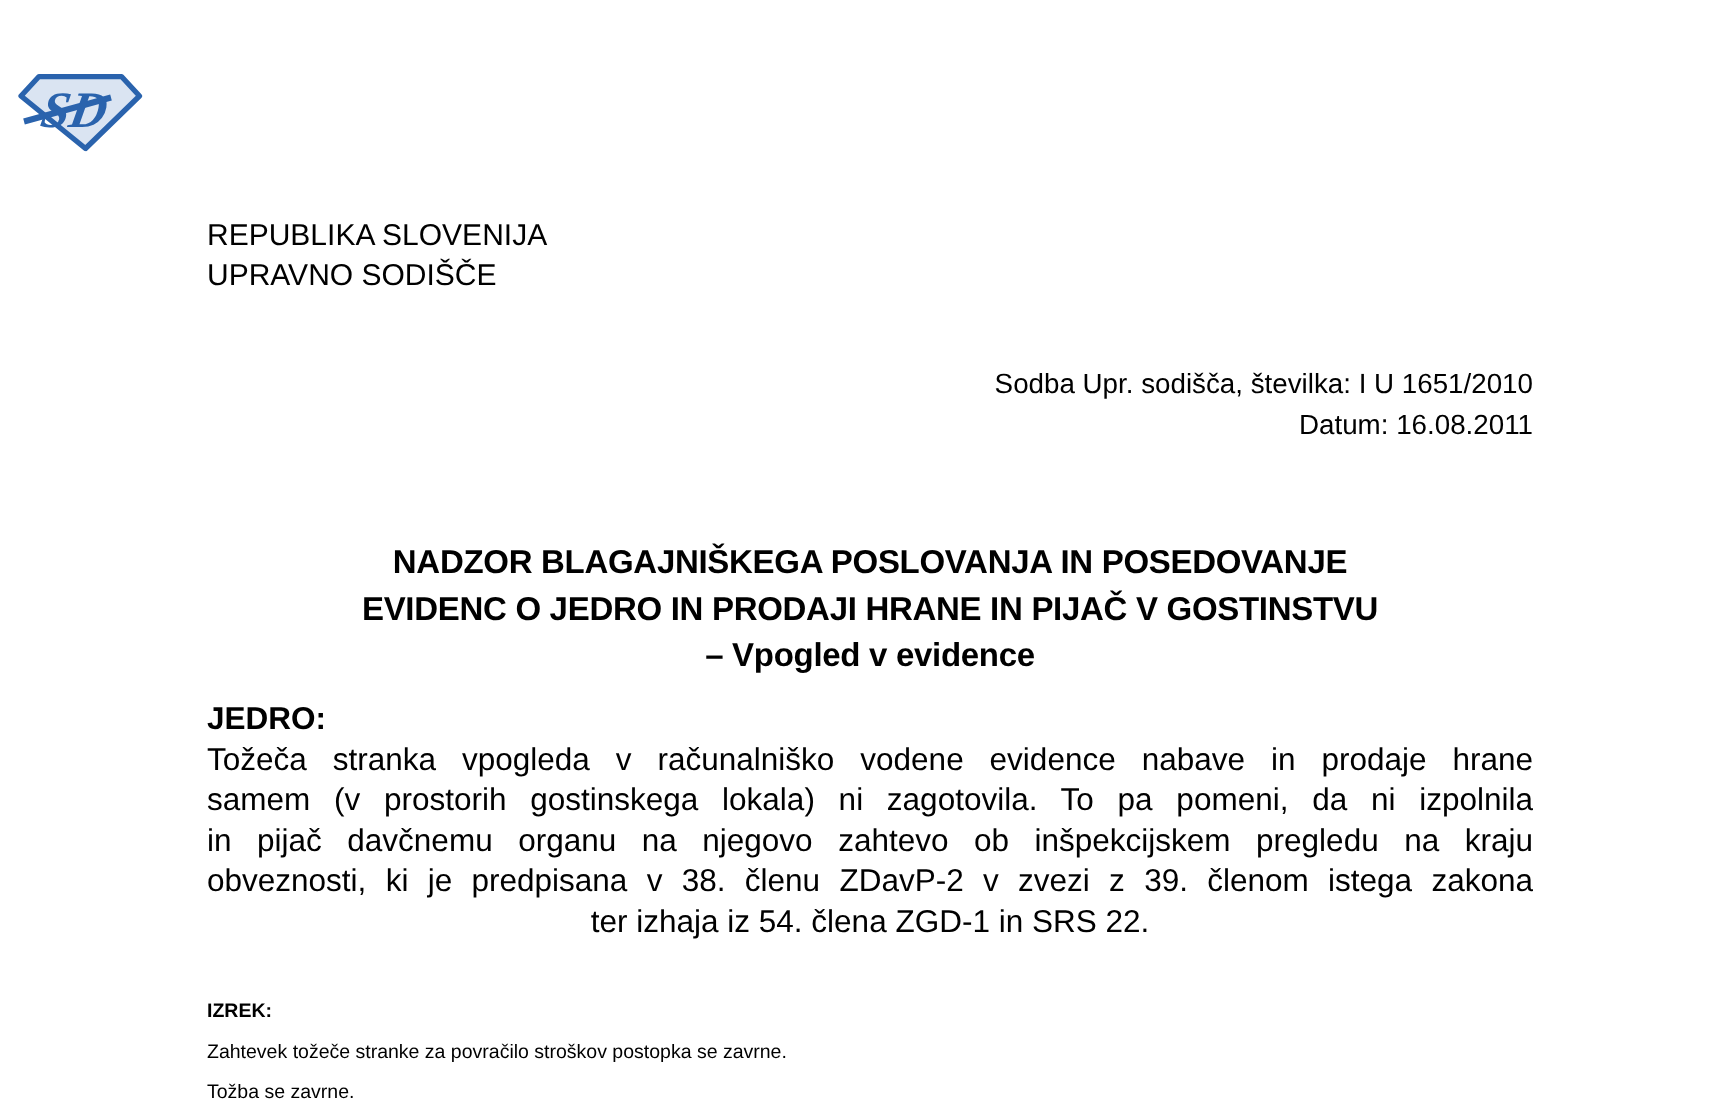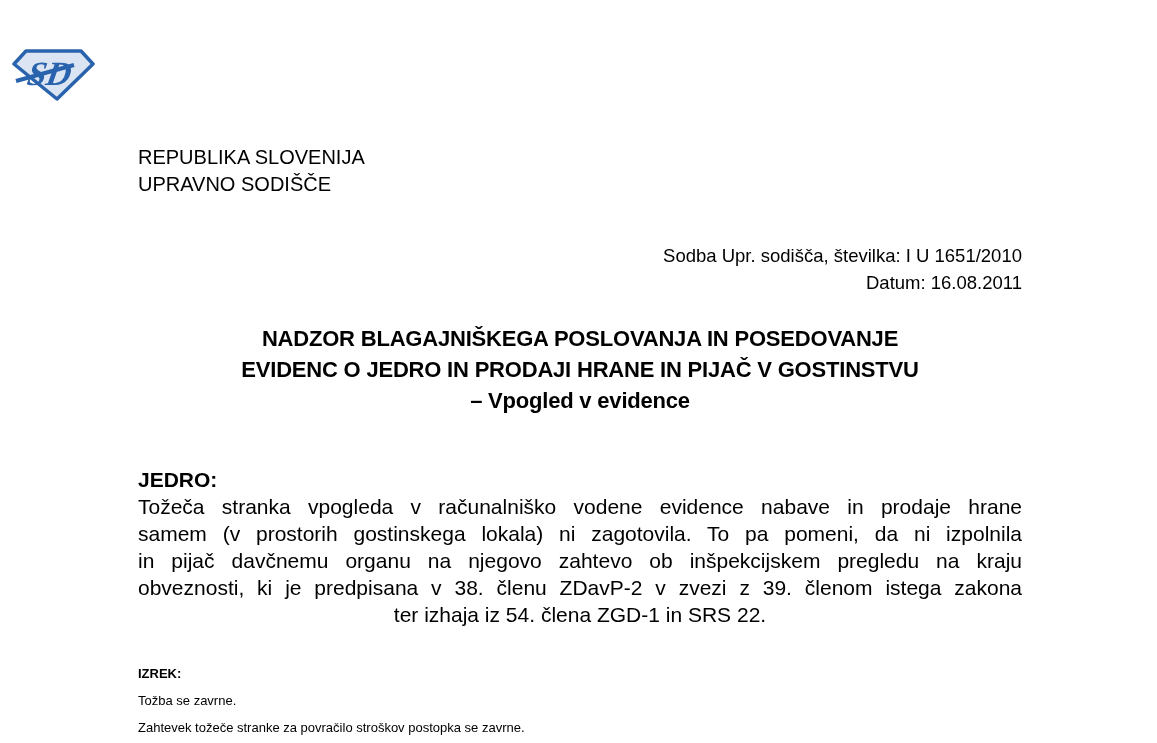--- a/index.html
+++ b/index.html
@@ -59,34 +59,34 @@
   <div class="textcol header-block" style="position:absolute;">
     <div>REPUBLIKA SLOVENIJA</div>
     <div>UPRAVNO SODIŠČE</div>
   </div>
 
   <div class="textcol case-block" style="position:absolute;text-align:right;">
     <div>Sodba Upr. sodišča, številka: I U 1651/2010</div>
     <div>Datum: 16.08.2011</div>
   </div>
 
-  <div class="textcol title-block" style="position:absolute;">
+  <div class="textcol title-block" style="position:absolute;margin-top:36px;">
     <div>NADZOR BLAGAJNIŠKEGA POSLOVANJA IN POSEDOVANJE</div>
     <div>EVIDENC O JEDRO IN PRODAJI HRANE IN PIJAČ V GOSTINSTVU</div>
     <div>– Vpogled v evidence</div>
   </div>
 
   <div class="textcol jedro-block" style="position:absolute;">
     <div class="section-heading">JEDRO:</div>
     <div class="just">Tožeča stranka vpogleda v računalniško vodene evidence nabave in prodaje hrane</div>
     <div class="just">samem (v prostorih gostinskega lokala) ni zagotovila. To pa pomeni, da ni izpolnila</div>
     <div class="just">in pijač davčnemu organu na njegovo zahtevo ob inšpekcijskem pregledu na kraju</div>
     <div class="just">obveznosti, ki je predpisana v 38. členu ZDavP-2 v zvezi z 39. členom istega zakona</div>
     <div class="plain">ter izhaja iz 54. člena ZGD-1 in SRS 22.</div>
   </div>
 
   <div class="textcol izrek-block" style="position:absolute;">
     <div class="section-heading">IZREK:</div>
+    <div>Zahtevek tožeče stranke za povračilo stroškov postopka se zavrne.</div>
     <div>Tožba se zavrne.</div>
-    <div>Zahtevek tožeče stranke za povračilo stroškov postopka se zavrne.</div>
   </div>
 
 </div>
 
 </body></html>

